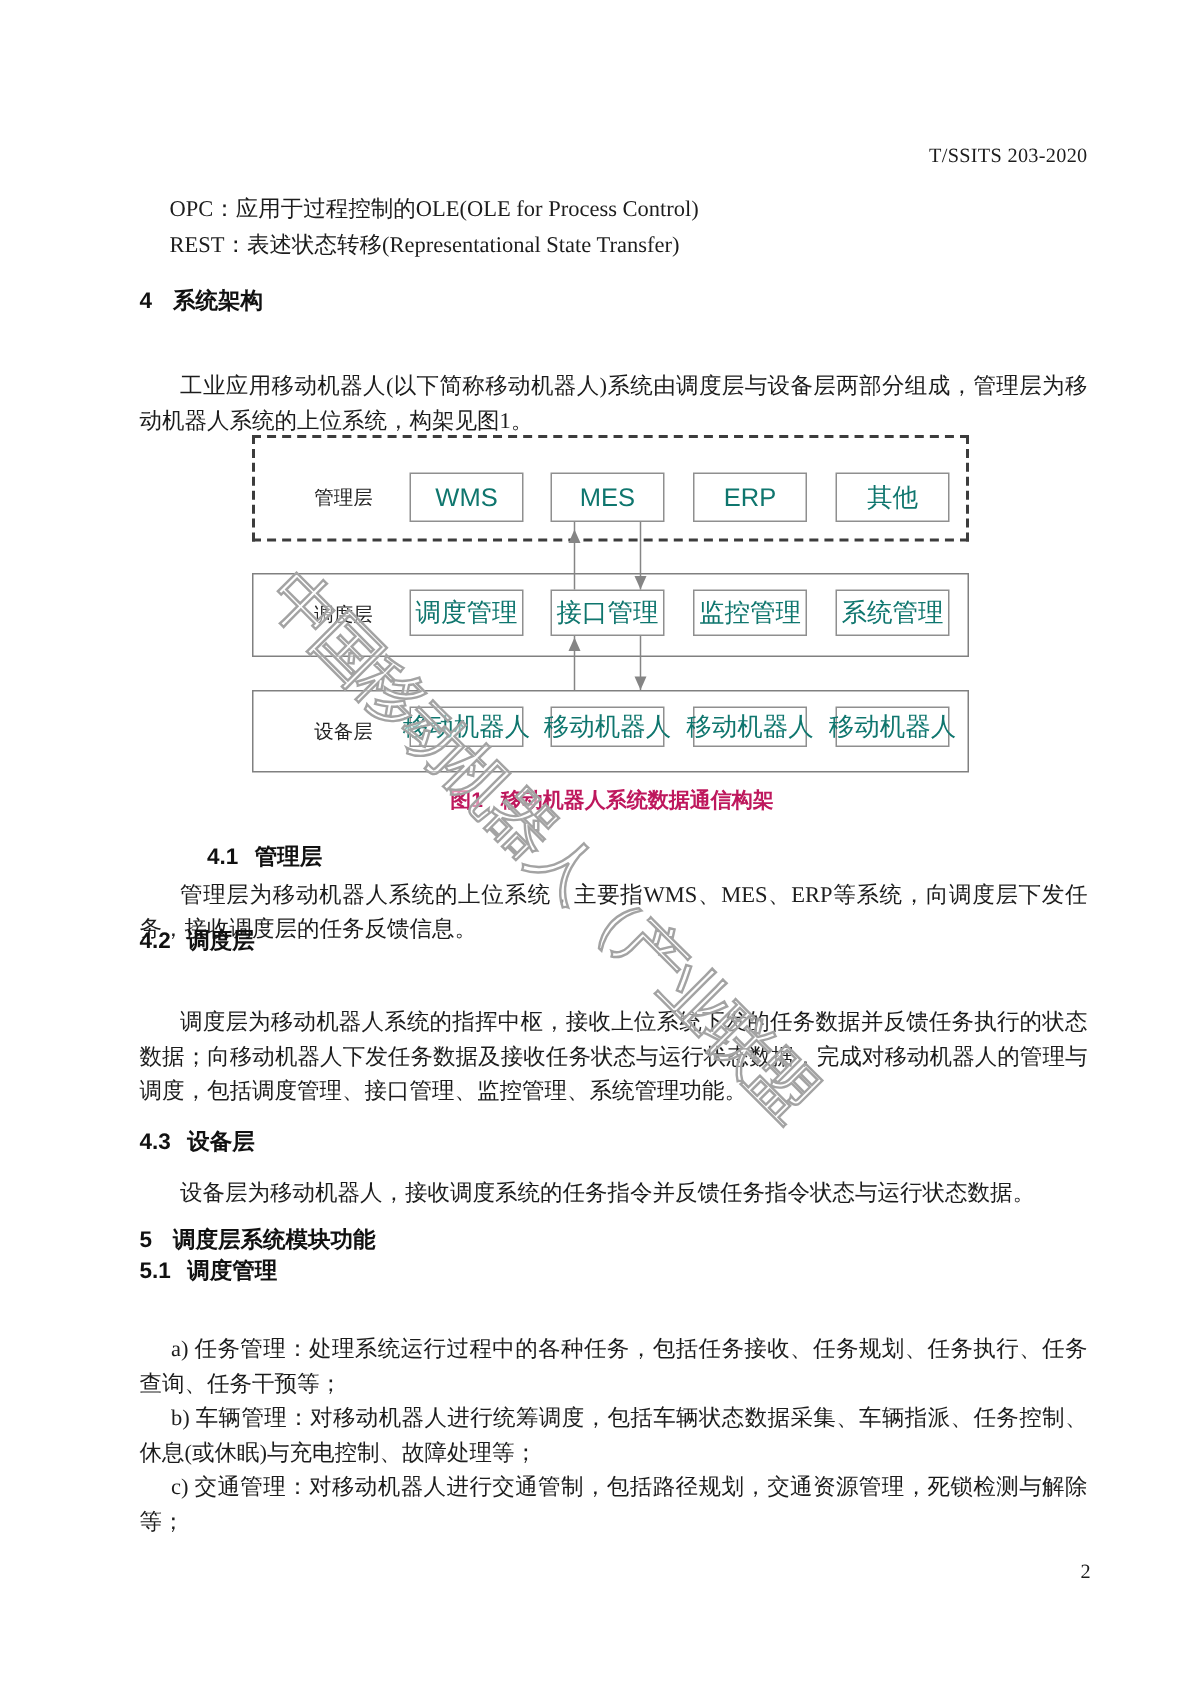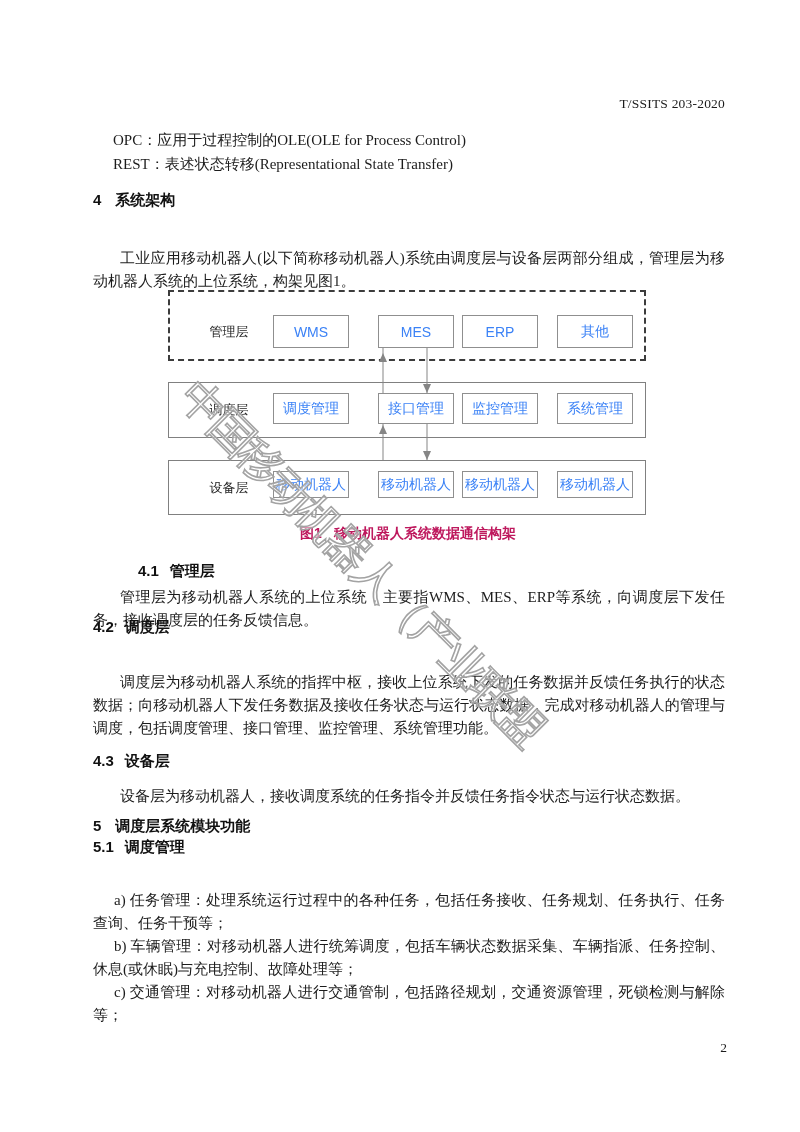--- a/index.html
+++ b/index.html
@@ -24,24 +24,24 @@
   .layer{position:absolute;left:0;width:478px;box-sizing:border-box;}
   .lay1{top:0;height:71px;border:2px dashed #3c3c3c;}
   .lay2{top:92px;height:56px;border:1px solid #808080;}
   .lay3{top:170px;height:55px;border:1px solid #808080;}
   .fig-top-label{position:absolute;top:5px;left:0;width:100%;text-align:center;text-indent:66px;
         font-family:"Liberation Sans","DejaVu Sans",sans-serif;font-size:12.5px;color:#222;}
   .layer-label{position:absolute;left:30px;width:62px;text-align:center;
         font-family:"Liberation Sans","DejaVu Sans",sans-serif;font-size:13px;color:#222;}
   .ll1{top:33px;} .ll2{top:111px;} .ll3{top:189px;}
   .fbox{position:absolute;width:76px;box-sizing:border-box;border:1px solid #8f8f8f;background:#fff;
-        font-family:"Liberation Sans","DejaVu Sans",sans-serif;font-size:14px;color:#3b82f6;
+        font-family:"Liberation Sans","DejaVu Sans",sans-serif;font-size:17px;color:#0f766e;
         display:flex;align-items:center;justify-content:center;white-space:nowrap;}
   .r1{top:25px;height:33px;} .r2{top:103px;height:31px;} .r3{top:181px;height:27px;}
-  .c1{left:105px;} .c2{left:210px;} .c3{left:294px;} .c4{left:389px;}
+  .c1{left:105px;} .c2{left:199px;} .c3{left:294px;} .c4{left:389px;}
   .arrows{position:absolute;top:0;left:0;width:480px;height:232px;pointer-events:none;}
   .caption{position:absolute;top:525px;left:168px;width:480px;text-align:center;
         font-family:Liberation Sans, sans-serif;font-weight:bold;font-size:14px;color:#be185d;}
   .caption .fig-num{margin-right:12px;}
 
   .page-num{position:absolute;top:1040px;right:73px;font-size:13.5px;}
 
   .watermark{
     position:absolute;top:368px;left:208px;z-index:6;white-space:nowrap;
     font-family:"Liberation Sans","DejaVu Sans",sans-serif;

